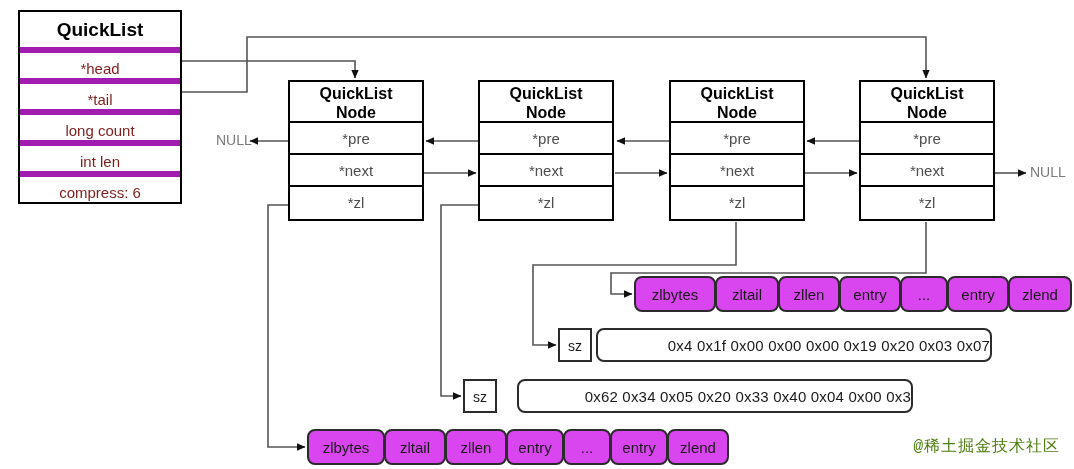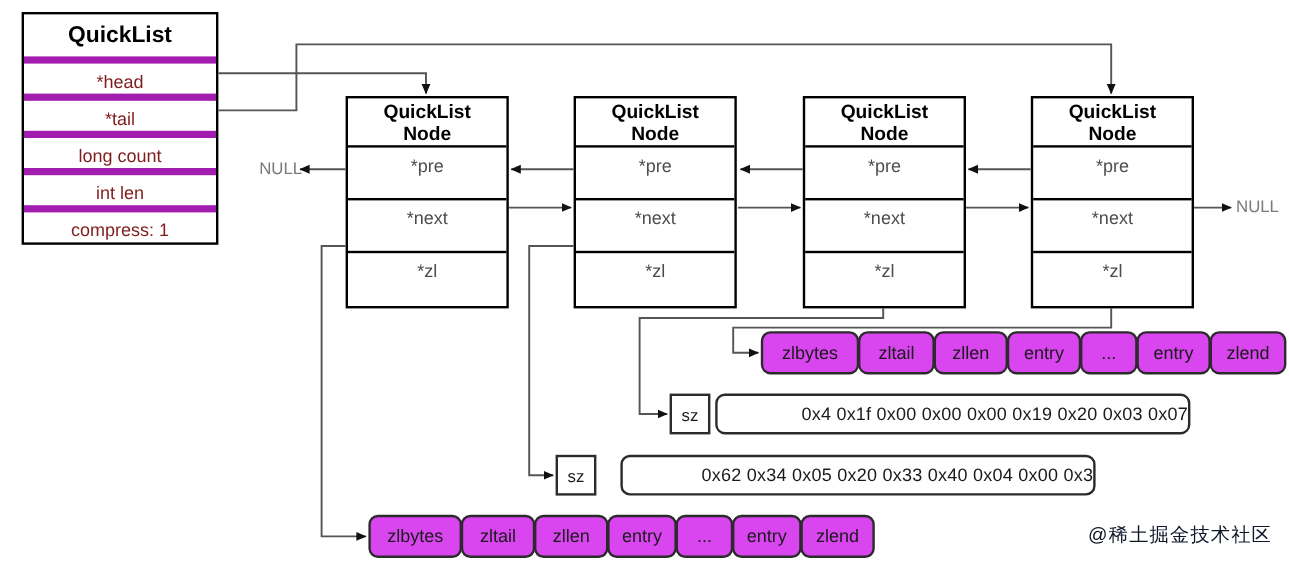--- a/index.html
+++ b/index.html
@@ -8,40 +8,40 @@
 
   
   .ql-table{position:absolute;left:18px;top:10px;width:164px;border:2px solid #000;box-sizing:border-box;background:#fff;}
   .ql-row{height:31px;line-height:31px;text-align:center;font-size:15px;color:#7f1d1d;border-top:6px solid #a21caf;box-sizing:border-box;}
   .ql-row:first-child{border-top:none;}
   .ql-title{height:35px;line-height:35px;font-size:19px;font-weight:bold;color:#000;border-top:none;}
 
   
   .node{position:absolute;width:136px;border:2.5px solid #000;box-sizing:border-box;background:#fff;}
   .node-title{height:41px;font-size:16px;font-weight:bold;color:#000;text-align:center;line-height:19px;padding-top:2px;box-sizing:border-box;border-bottom:2.5px solid #000;}
-  .node-field{height:44px;line-height:32px;text-align:center;font-size:15px;color:#4d4d4d;border-bottom:2.5px solid #000;box-sizing:border-box;}
+  .node-field{height:32px;line-height:32px;text-align:center;font-size:15px;color:#4d4d4d;border-bottom:2.5px solid #000;box-sizing:border-box;}
   .node-field.last{border-bottom:none;}
 
   
   .ziplist{position:absolute;display:flex;align-items:stretch;}
   .zcell{border:2px solid #2b2b2b;border-radius:8px;height:36px;line-height:34px;text-align:center;font-size:15px;color:#1a1a1a;box-sizing:border-box;background:#d946ef;margin-right:-1px;}
 
   
   .szbox{position:absolute;border:2px solid #2b2b2b;border-radius:0;height:34px;line-height:32px;width:34px;text-align:center;font-size:14px;color:#1a1a1a;box-sizing:border-box;background:#fff;}
   .hexbox{position:absolute;border:2px solid #2b2b2b;border-radius:8px;height:34px;line-height:31px;text-align:right;font-size:15px;color:#1a1a1a;box-sizing:border-box;background:#fff;letter-spacing:0.2px;}
 
   
   .nulllbl{position:absolute;font-size:14px;color:#7a7a7a;}
 
   
   #wires{position:absolute;left:0;top:0;width:1074px;height:469px;pointer-events:none;}
 
   
-  .watermark{position:absolute;right:14px;bottom:12px;font-size:16px;color:#0f172a;
-    font-family:Liberation Sans, sans-serif;letter-spacing:1px;}
+  .watermark{position:absolute;right:14px;bottom:12px;font-size:16px;color:#4d7c0f;
+    font-family:Liberation Mono, monospace;letter-spacing:1px;}
 </style>
 </head>
 <body>
 
 <div id="canvas">
 
   <svg id="wires" viewBox="0 0 1074 469" xmlns="http://www.w3.org/2000/svg">
     <defs>
       <marker id="ah" markerWidth="9" markerHeight="9" refX="8" refY="4.5" orient="auto" markerUnits="userSpaceOnUse">
         <path d="M0,0.8 L8.5,4.5 L0,8.2 z" fill="#111"></path>
@@ -78,21 +78,21 @@
       <path d="M926,222 L926,273 L611,273 L611,294 L632,294" marker-end="url(#ah)"></path>
     </g>
   </svg>
 
   <div class="ql-table">
     <div class="ql-row ql-title">QuickList</div>
     <div class="ql-row">*head</div>
     <div class="ql-row">*tail</div>
     <div class="ql-row">long count</div>
     <div class="ql-row">int len</div>
-    <div class="ql-row">compress: 1</div>
+    <div class="ql-row">compress: 6</div>
   </div>
 
   <div class="node" style="left:288px;top:80px;">
     <div class="node-title">
       <span>QuickList</span><br>
       <span>Node</span>
     </div>
     <div class="node-field">*pre</div>
     <div class="node-field">*next</div>
     <div class="node-field last">*zl</div>

